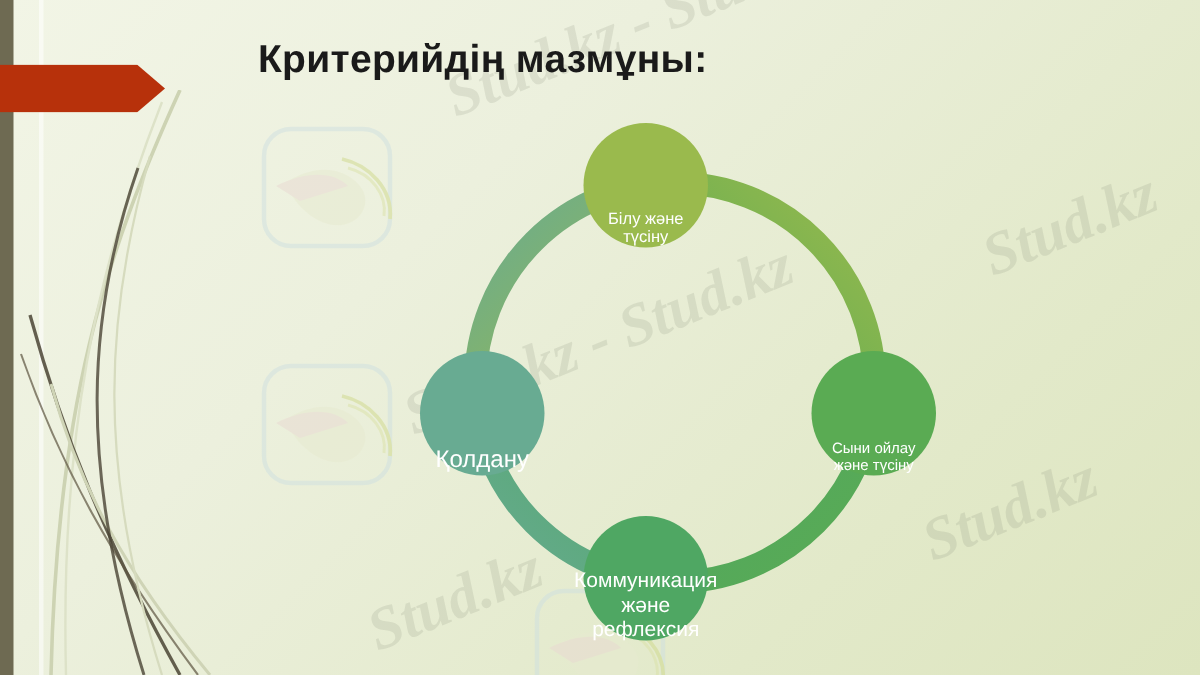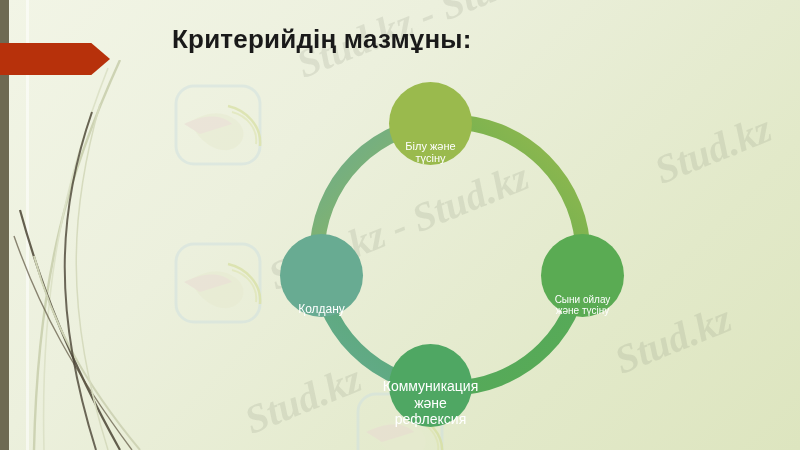--- a/index.html
+++ b/index.html
@@ -137,21 +137,21 @@
   .node-bottom {
     left: 113px; top: 262px;
     width: 83px; height: 83px;
     background: #4fa763;
     font-size: 14px;
   }
   .node-left {
     left: 4px; top: 152px;
     width: 83px; height: 83px;
     background: #68ab92;
-    font-size: 12px;
+    font-size: 16px;
   }
   .node-center {
     left: 111px; top: 150px;
     width: 130px; height: 130px;
     background: #71864f;
     font-size: 11.5px;
     letter-spacing: 0.3px;
   }
 </style>
 </head>

